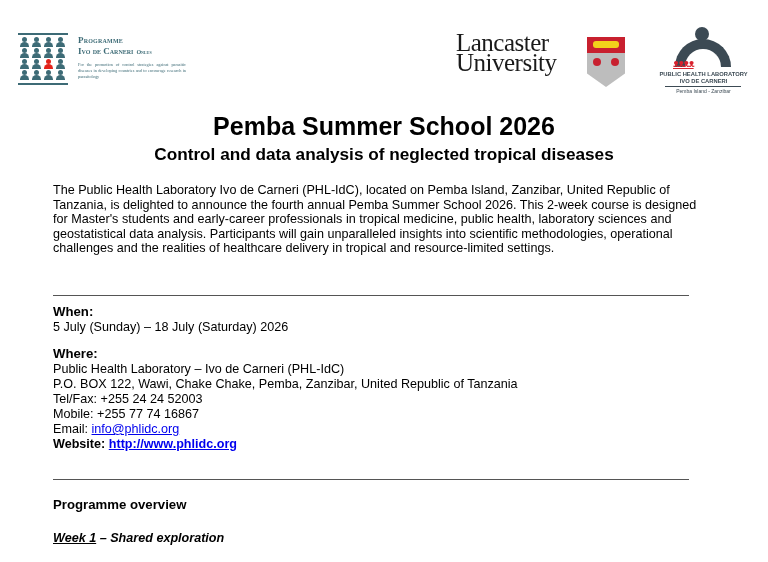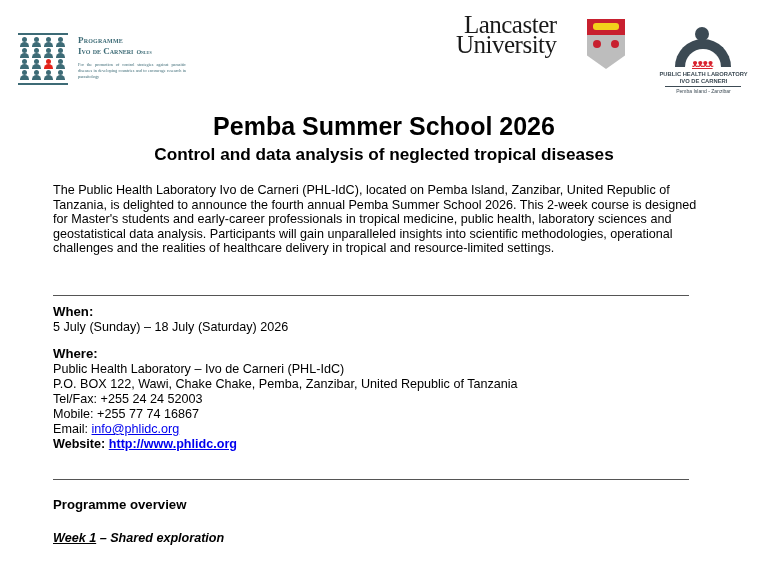--- a/index.html
+++ b/index.html
@@ -27,33 +27,33 @@
     
     .unina { position: absolute; left: 192px; top: 28px; width: 250px; height: 68px; }
     .unina .seal { position: absolute; left: 0; top: 0; width: 66px; height: 66px; border-radius: 50%; border: 2px solid #4a8ec7; background: #dbe9f5; }
     .unina .seal .inner { position: absolute; left: 6px; top: 6px; width: 50px; height: 50px; border-radius: 50%; border: 1px solid #4a8ec7; background: #eaf2fa; }
     .unina .seal .figure { position: absolute; left: 19px; top: 12px; width: 24px; height: 36px; background: #7aa9d6; border-radius: 10px 10px 3px 3px; }
     .unina .seal .fhead { position: absolute; left: 26px; top: 8px; width: 10px; height: 10px; border-radius: 50%; background: #5e95c9; }
     .unina .text { position: absolute; left: 80px; top: 8px; color: #2b86c9; font-family: "Liberation Sans", sans-serif; font-size: 14.5px; line-height: 15px; letter-spacing: 0.3px; }
     .unina .text .l3 { font-weight: bold; }
 
     
-    .lanc { position: absolute; left: 456px; top: 15px; width: 180px; height: 60px; text-align: right; }
+    .lanc { position: absolute; left: 456px; top: 33px; width: 180px; height: 60px; }
     .lanc .word { position: absolute; left: 0; top: 0; font-family: "Liberation Serif", serif; font-size: 25px; line-height: 20px; color: #1a1a1a; letter-spacing: -0.5px; }
     .lanc .shield { position: absolute; left: 131px; top: 4px; width: 38px; height: 50px; }
     .lanc .shield .red { position: absolute; left: 0; top: 0; width: 38px; height: 16px; background: #c8202f; }
     .lanc .shield .grey { position: absolute; left: 0; top: 16px; width: 38px; height: 34px; background: #bdbdbd; clip-path: polygon(0 0, 100% 0, 100% 60%, 50% 100%, 0 60%); }
     .lanc .shield .rose { position: absolute; top: 21px; width: 8px; height: 8px; border-radius: 50%; background: #c8202f; }
     .lanc .shield .lion { position: absolute; left: 6px; top: 4px; width: 26px; height: 7px; background: #f2d21b; border-radius: 3px; }
 
     
     .phl { position: absolute; left: 651px; top: 27px; width: 105px; height: 72px; }
     .phl .arch { position: absolute; left: 24px; top: 12px; width: 56px; height: 28px; border: 10px solid #3c4a54; border-bottom: none; border-radius: 28px 28px 0 0; }
     .phl .dot { position: absolute; left: 44px; top: 0; width: 14px; height: 14px; border-radius: 50%; background: #3c4a54; }
-    .phl .reds { position: absolute; left: 41px; top: 32px; font-size: 10px; color: #d9232e; letter-spacing: -1px; font-weight: bold; line-height: 10px; text-decoration: underline; }
+    .phl .reds { position: absolute; left: 22px; top: 32px; font-size: 10px; color: #d9232e; letter-spacing: -1px; font-weight: bold; line-height: 10px; text-decoration: underline; }
     .phl .t1 { position: absolute; left: 0; top: 44px; width: 105px; text-align: center; font-size: 5.8px; font-weight: bold; color: #3c4a54; white-space: nowrap; }
     .phl .t2 { position: absolute; left: 0; top: 51px; width: 105px; text-align: center; font-size: 5.8px; font-weight: bold; color: #3c4a54; }
     .phl .rule { position: absolute; left: 14px; top: 59px; width: 76px; height: 1px; background: #3c4a54; }
     .phl .t3 { position: absolute; left: 0; top: 61px; width: 105px; text-align: center; font-size: 5px; color: #3c4a54; }
 
     
     .title { position: absolute; left: 0; top: 112px; width: 768px; text-align: center; font-size: 25px; font-weight: bold; line-height: 28px; }
     .subtitle { position: absolute; left: 0; top: 144px; width: 768px; text-align: center; font-size: 17.2px; font-weight: bold; line-height: 20px; }
 
     .intro { position: absolute; left: 53px; top: 183px; width: 660px; font-size: 12.6px; line-height: 14.6px; }

